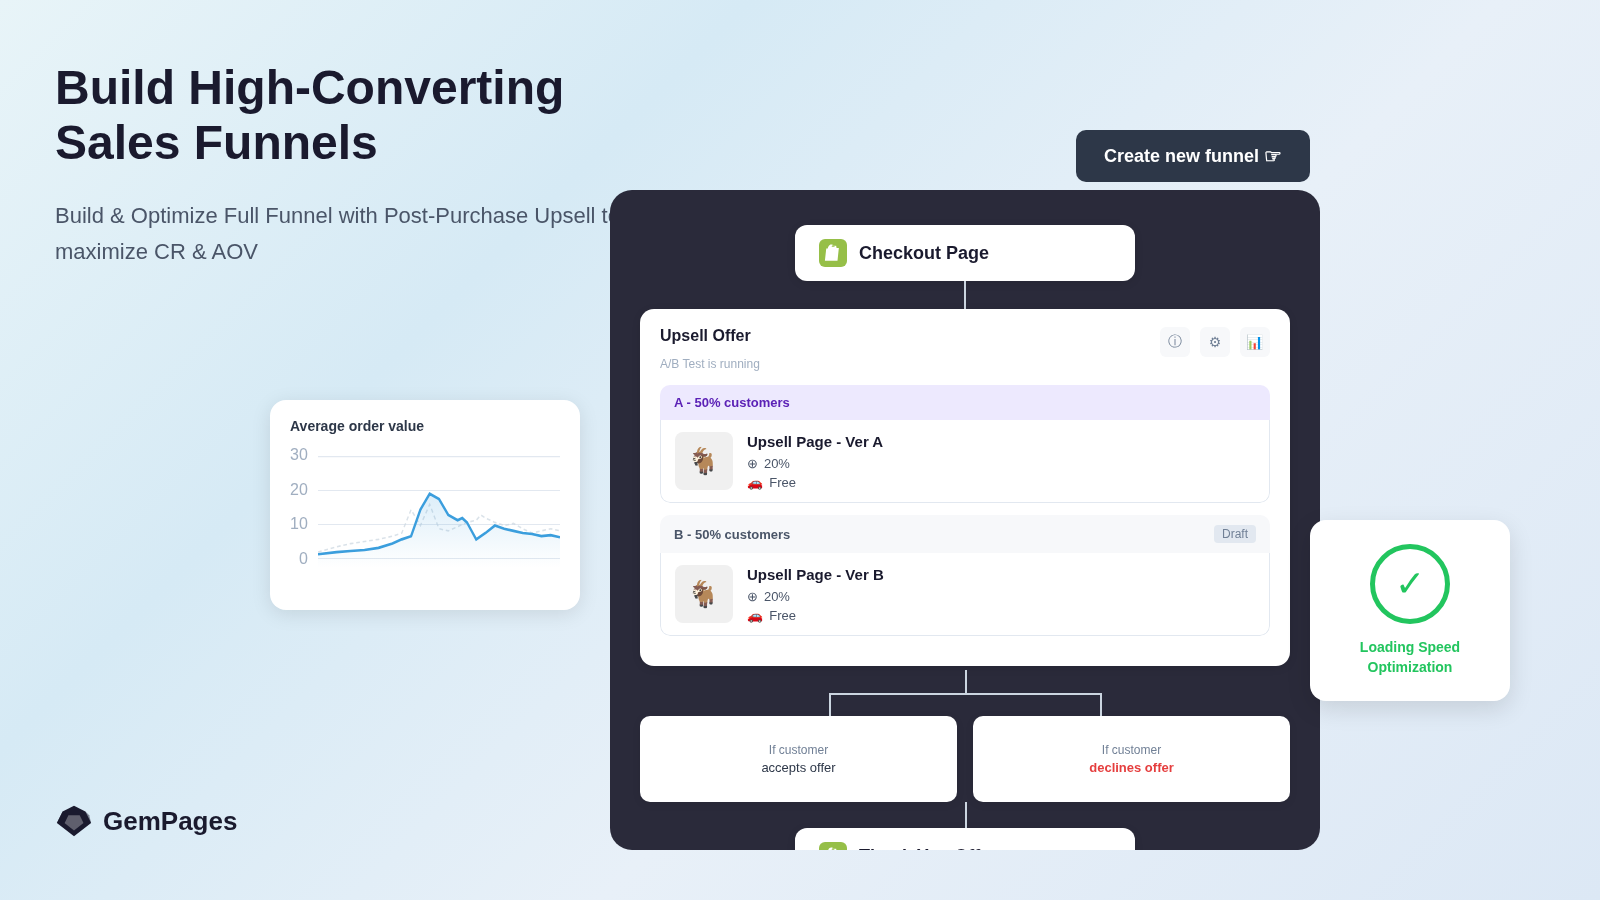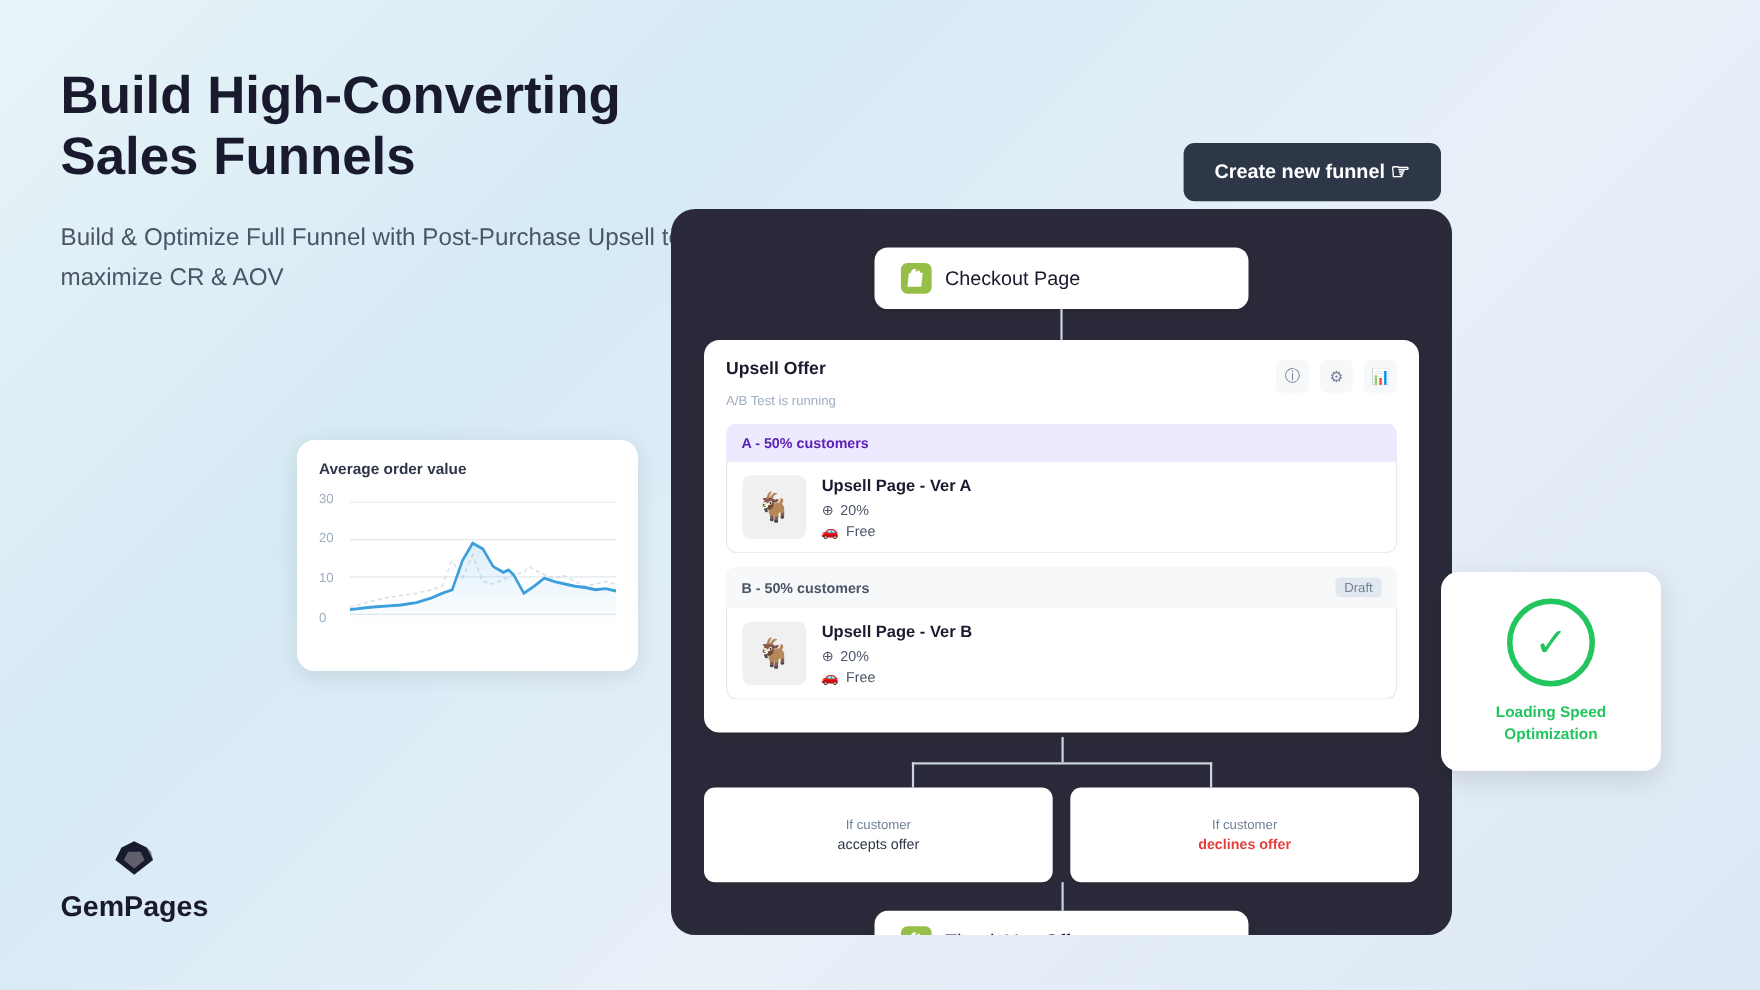--- a/index.html
+++ b/index.html
@@ -65,41 +65,41 @@
       position: absolute;
       left: 0;
       top: 0;
       bottom: 18px;
       display: flex;
       flex-direction: column;
       justify-content: space-between;
     }
 
     .y-label {
-      font-size: 12px;
+      font-size: 16px;
       color: #a0aec0;
+      text-align: right;
     }
 
     .chart-svg-wrap {
       position: absolute;
       left: 28px;
       top: 0;
       right: 0;
       bottom: 18px;
     }
 
     
     .logo {
       position: absolute;
       left: 55px;
       bottom: 60px;
       display: flex;
       align-items: center;
       gap: 10px;
-      flex-direction: column;
     }
 
     .logo-icon {
       width: 38px;
       height: 38px;
     }
 
     .logo-text {
       font-size: 26px;
       font-weight: 700;
@@ -162,21 +162,21 @@
       background: #96bf48;
       border-radius: 6px;
       display: flex;
       align-items: center;
       justify-content: center;
       font-size: 16px;
     }
 
     .node-label {
       font-size: 18px;
-      font-weight: 400;
+      font-weight: 700;
       color: #1a1a2e;
     }
 
     
     .connector {
       width: 2px;
       height: 28px;
       background: #cbd5e0;
     }
 

